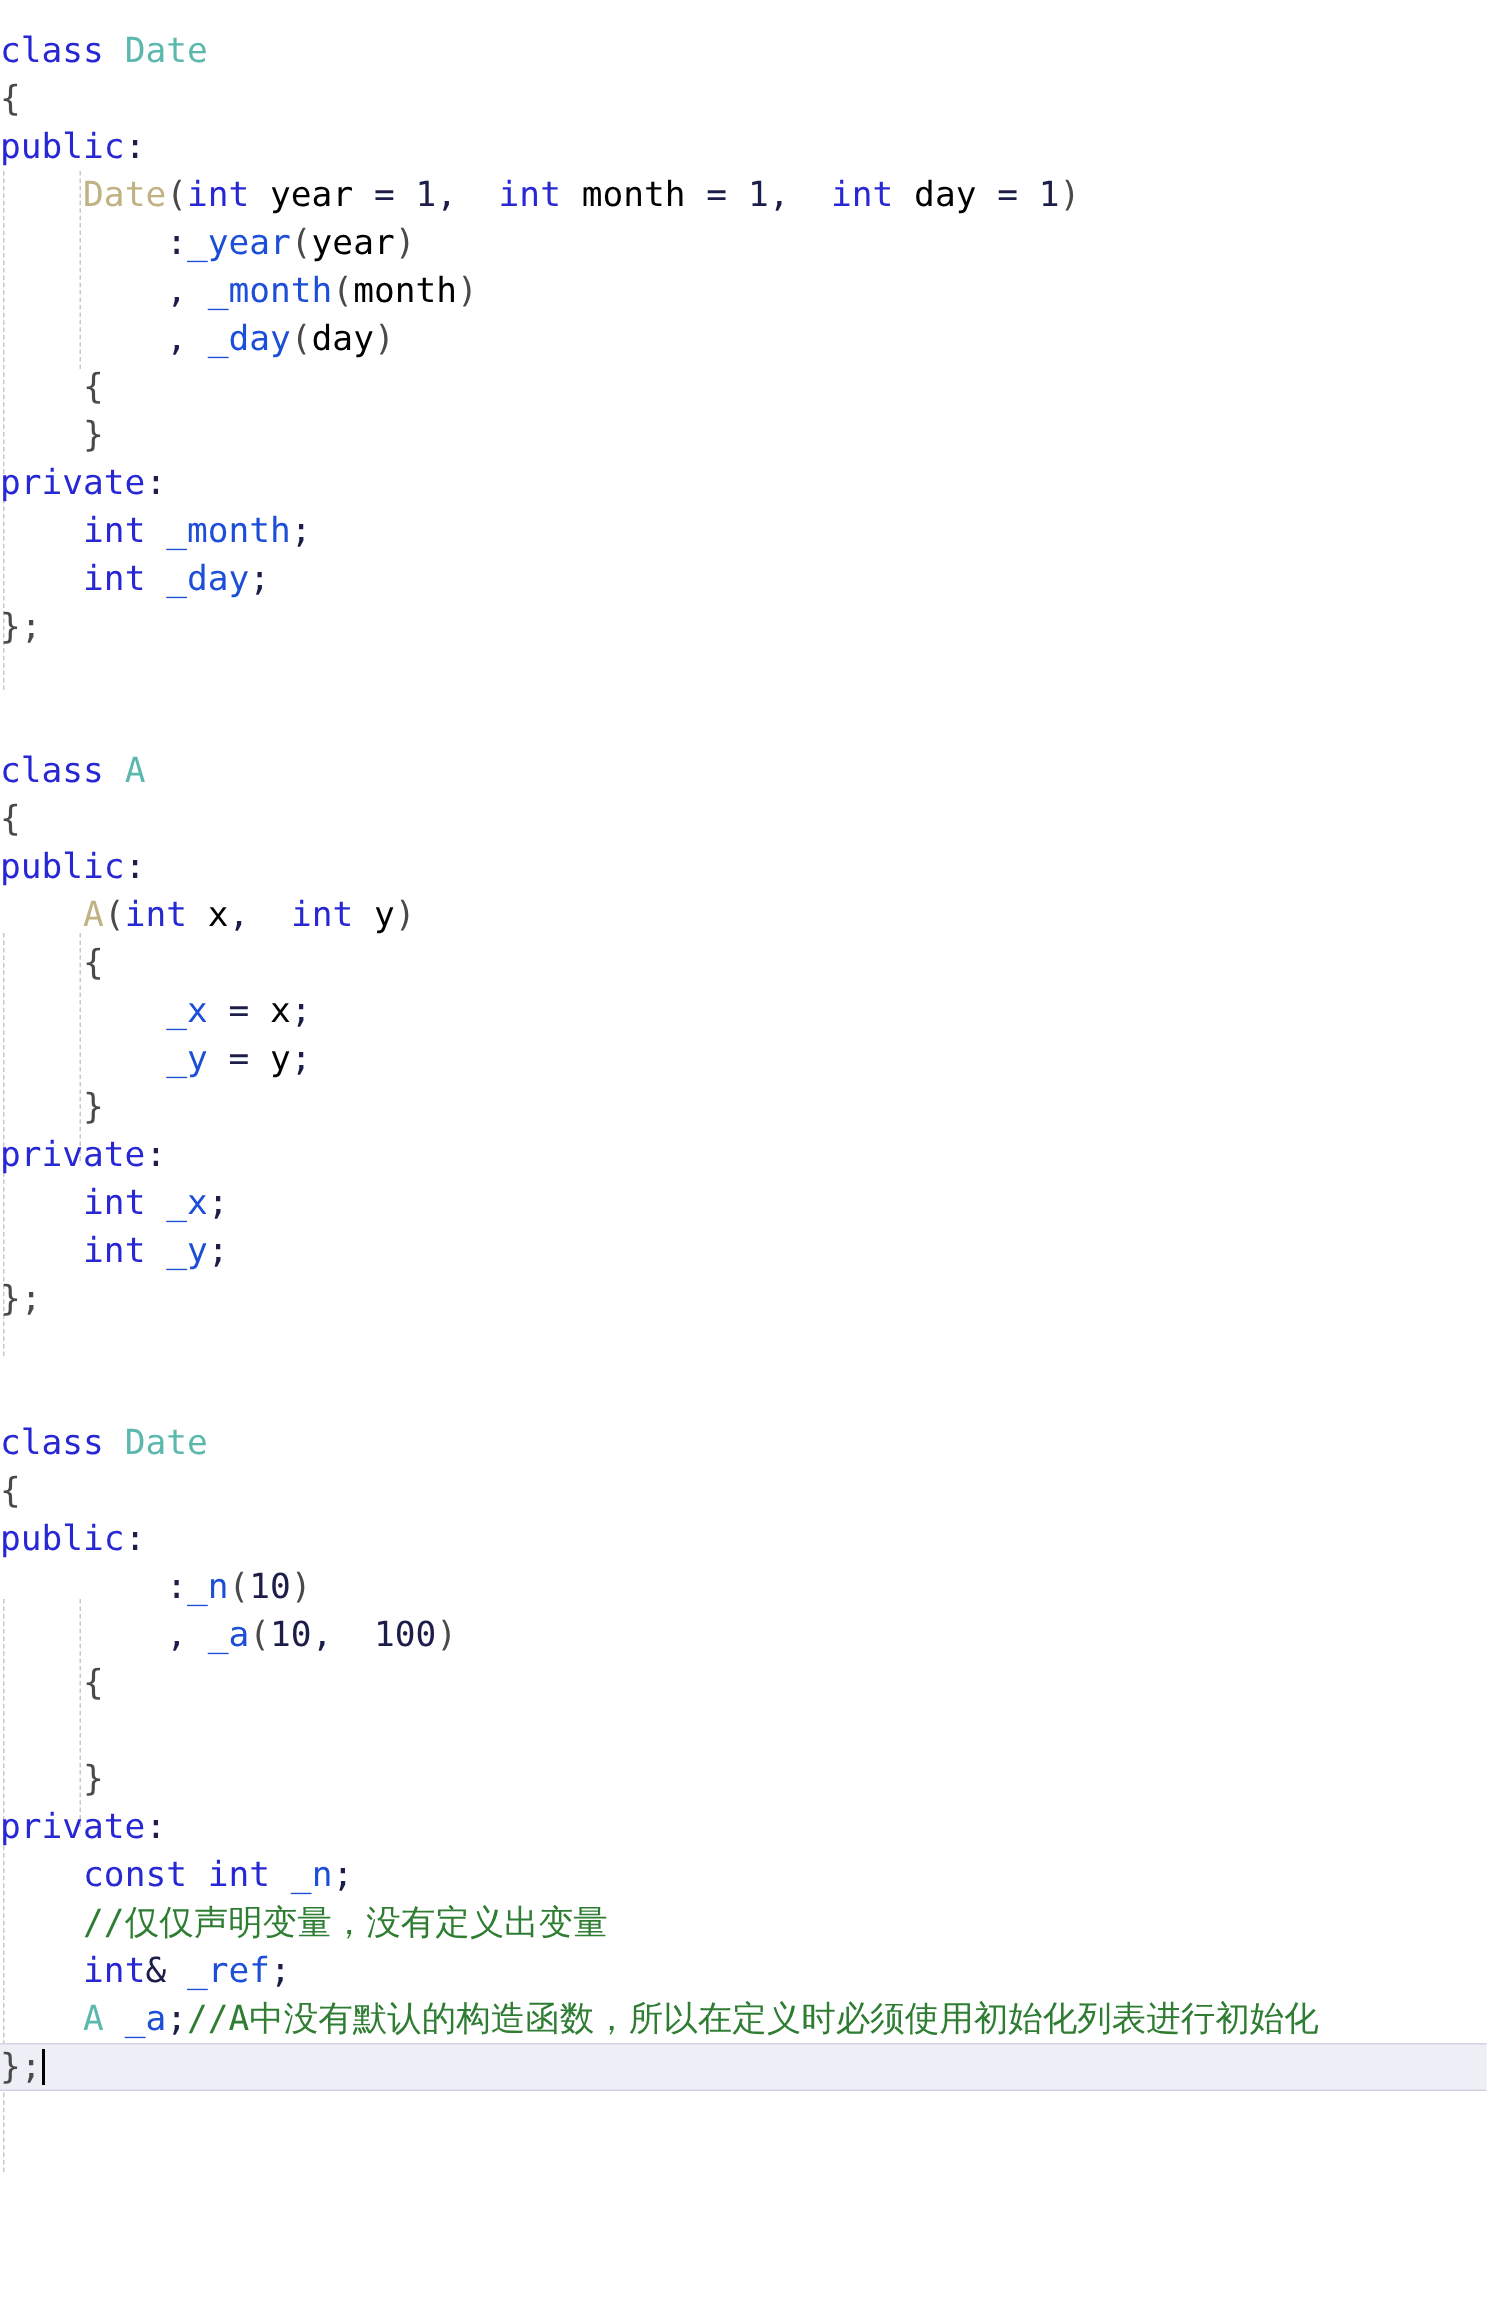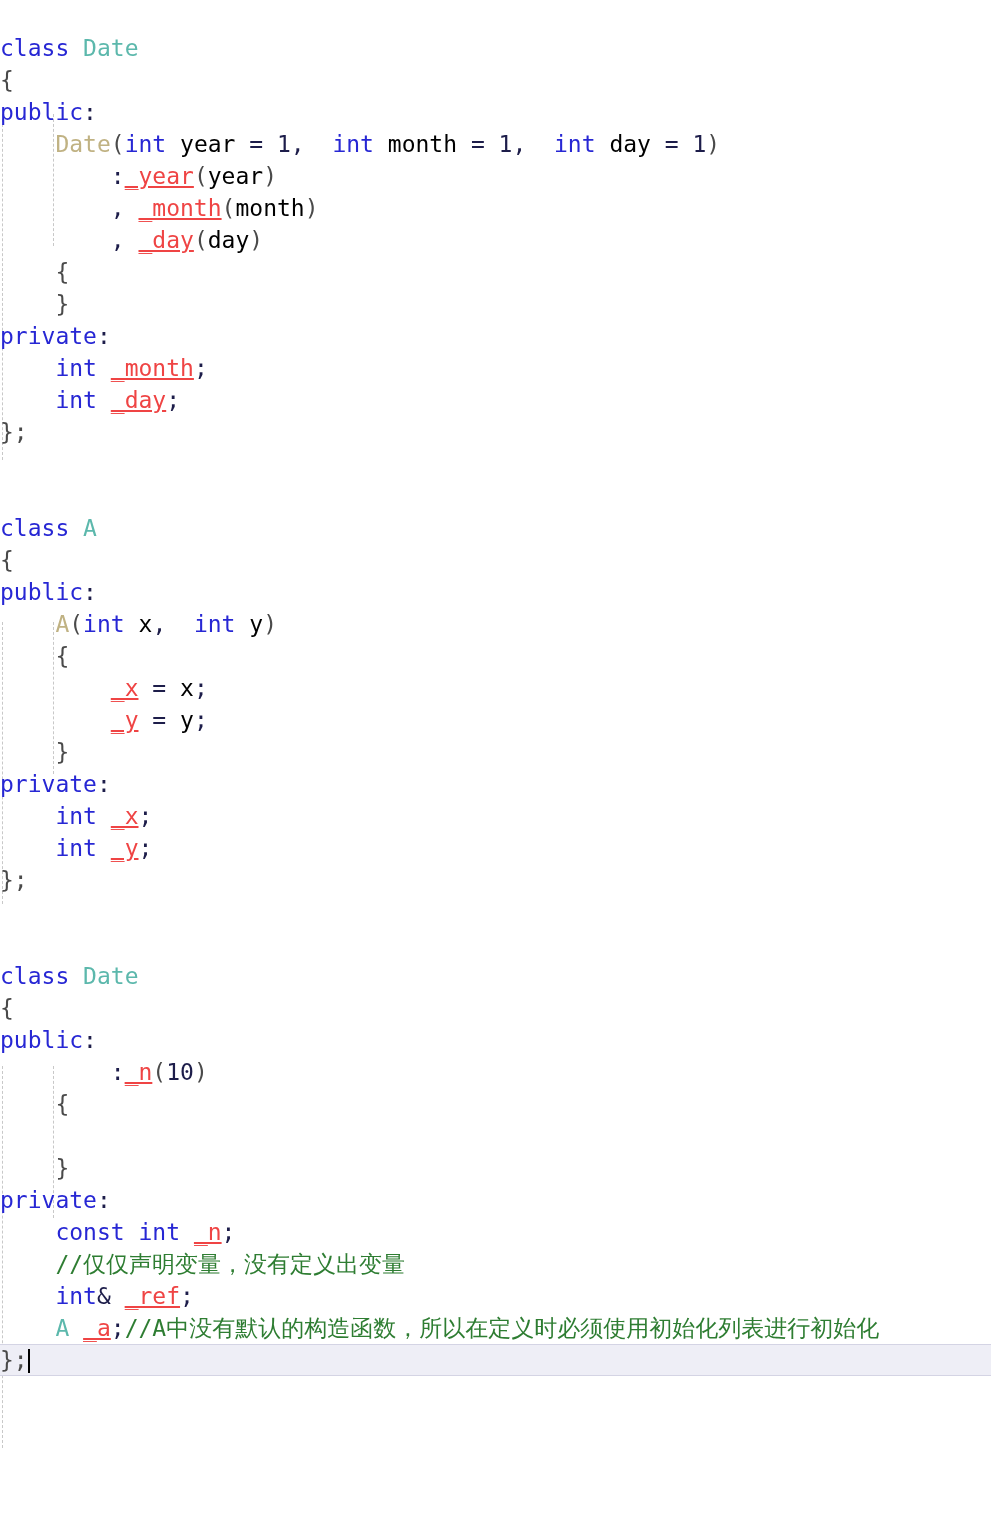--- a/index.html
+++ b/index.html
@@ -13,21 +13,21 @@
     height: 1537px;
     overflow: hidden;
     font-family: "DejaVu Sans Mono", "Liberation Mono", monospace;
   }
 
   #editor {
     position: relative;
     width: 991px;
     height: 1537px;
     background: #ffffff;
-    padding-top: 32px;
+    padding-top: 18px;
     box-sizing: border-box;
   }
 
   
   .guide-layer {
     position: absolute;
     left: 0;
     top: 0;
     width: 991px;
     height: 1537px;
@@ -60,21 +60,21 @@
     line-height: 30px;
     width: 991px;
     box-sizing: border-box;
   }
 
   
   .kw       { color: #2727d4; }   
   .type     { color: #5cb8ac; }   
   .func     { color: #c0b283; }   
   .param    { color: #000000; }   
-  .member   { color: #ef4444; text-decoration: underline; }   
+  .member   { color: #1d4ed8; }   
   .punct    { color: #4a4a4a; }   
   .num      { color: #1d1d4a; }   
   .cmt      { color: #2e7d32; }
 
   
   .caret {
     display: inline-block;
     width: 2px;
     height: 24px;
     background: #000;
@@ -123,20 +123,21 @@
       <div class="line"><span class="kw">private</span><span class="">:</span></div>
       <div class="line"><span class="">    </span><span class="kw">int</span><span class=""> </span><span class="member">_x</span><span class="">;</span></div>
       <div class="line"><span class="">    </span><span class="kw">int</span><span class=""> </span><span class="member">_y</span><span class="">;</span></div>
       <div class="line"><span class="punct">};</span></div>
       <div class="line"></div>
       <div class="line"></div>
       <div class="line"><span class="kw">class</span><span class=""> </span><span class="type">Date</span></div>
       <div class="line"><span class="punct">{</span></div>
       <div class="line"><span class="kw">public</span><span class="">:</span></div>
       <div class="line"><span class="">        :</span><span class="member">_n</span><span class="punct">(</span><span class="num">10</span><span class="punct">)</span></div>
+      <div class="line"><span class="">        , </span><span class="member">_a</span><span class="punct">(</span><span class="num">10</span><span class="">,  </span><span class="num">100</span><span class="punct">)</span></div>
       <div class="line"><span class="punct">    {</span></div>
       <div class="line"></div>
       <div class="line"><span class="punct">    }</span></div>
       <div class="line"><span class="kw">private</span><span class="">:</span></div>
       <div class="line"><span class="">    </span><span class="kw">const</span><span class=""> </span><span class="kw">int</span><span class=""> </span><span class="member">_n</span><span class="">;</span></div>
       <div class="line"><span class="">    </span><span class="cmt">//仅仅声明变量，没有定义出变量</span></div>
       <div class="line"><span class="">    </span><span class="kw">int</span><span class="">&amp; </span><span class="member">_ref</span><span class="">;</span></div>
       <div class="line"><span class="">    </span><span class="type">A</span><span class=""> </span><span class="member">_a</span><span class="">;</span><span class="cmt">//A中没有默认的构造函数，所以在定义时必须使用初始化列表进行初始化</span></div>
       <div class="line current"><span class="punct">};</span><span class="caret"></span></div>
     </div>

